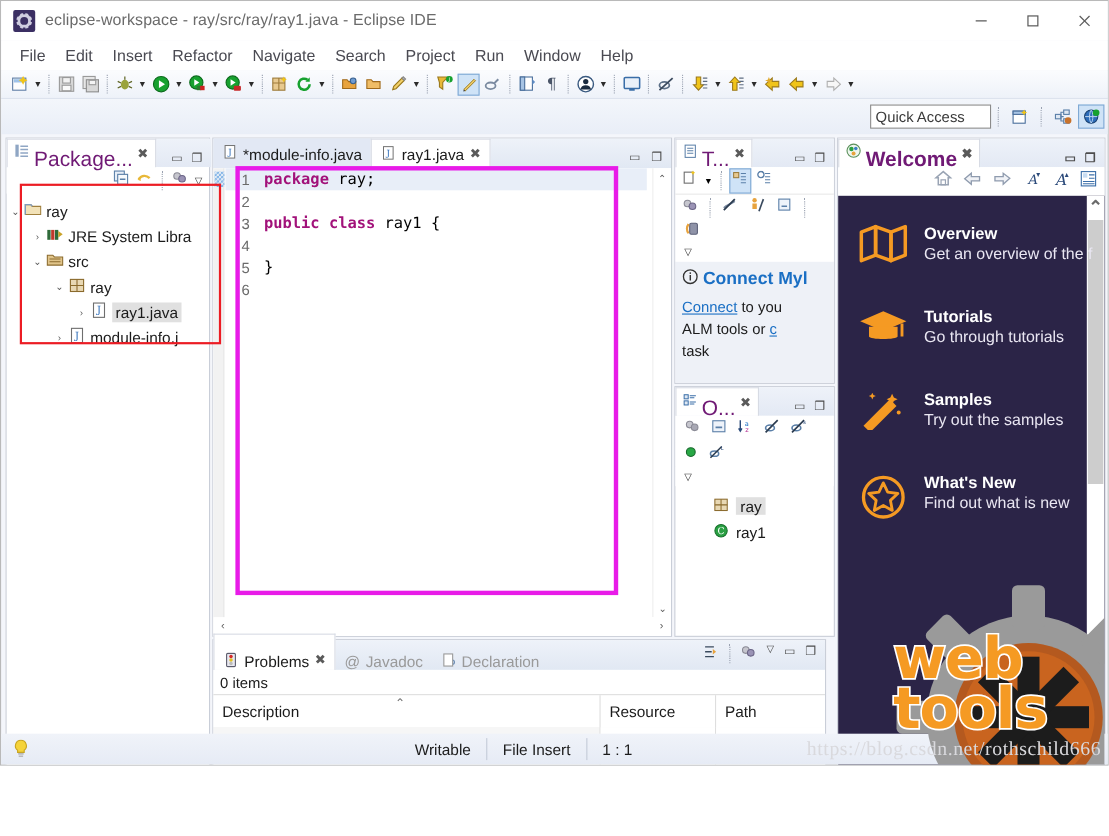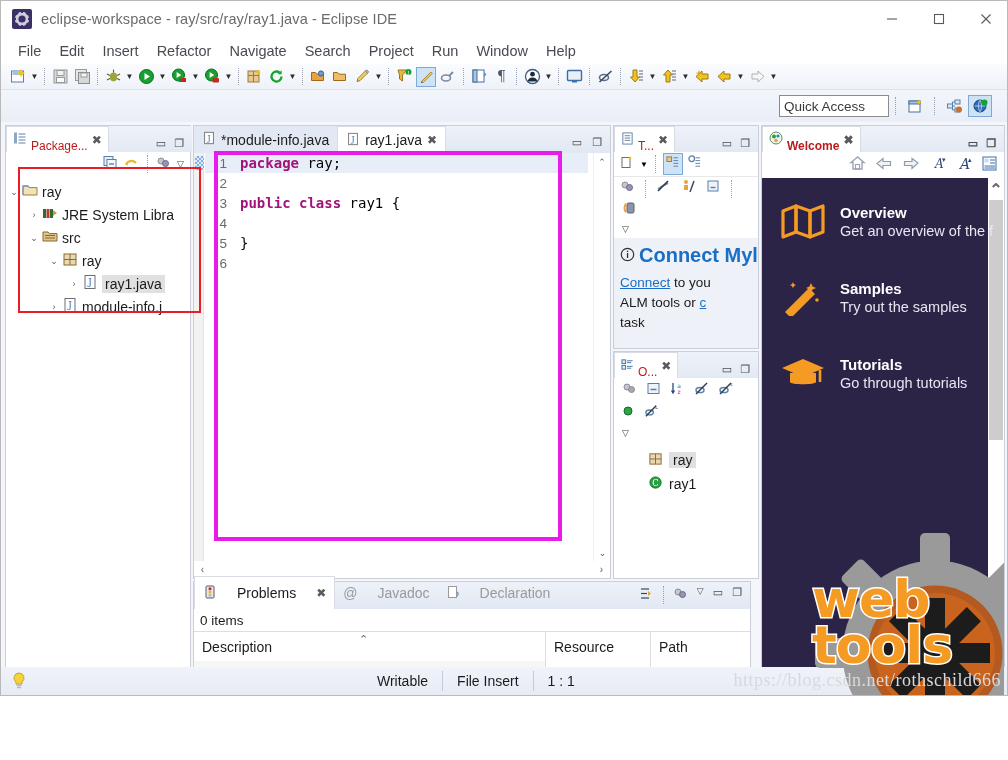--- a/index.html
+++ b/index.html
@@ -63,21 +63,21 @@
   .tb-sep {
     width: 1px; height: 17px; margin: 0 4px;
     border-left: 1px dotted #9aa2b1;
   }
 
   
   .qarow {
     position: absolute; left: 0; top: 89px; width: 1008px; height: 32px;
     background: linear-gradient(#f3f6fb, #e9eef7);
     display: flex; align-items: center; justify-content: flex-end;
-    padding-right: 16px;
+    padding-right: 4px;
   }
   .qa-input {
     width: 110px; height: 22px; background: #ffffff;
     border: 1px solid #8b8b8b; font-size: 13.5px; color: #3a3a3a;
     padding: 0 4px; line-height: 20px; font-family: "Liberation Sans", sans-serif;
   }
   .persp-sep { width:1px; height:18px; border-left:1px dotted #99a1b0; margin:0 6px; }
   .persp-btn {
     width: 24px; height: 22px; display:flex; align-items:center;
     justify-content:center; margin: 0 1px;
@@ -85,21 +85,21 @@
   .persp-btn.active { background: #cfe3f7; border: 1px solid #7fa9d4; }
 
   
   .panel { position: absolute; background: #ffffff; }
   .viewtab {
     height: 26px; display: inline-flex; align-items: center;
     background: #ffffff; border-top: 1px solid #d7dbe4;
     border-left: 1px solid #d7dbe4; border-right: 1px solid #d7dbe4;
     padding: 0 6px; gap: 4px;
   }
-  .viewtab-title { font-size: 12px; color: #b91c1c; white-space: nowrap; margin-top: 12px; }
+  .viewtab-title { font-size: 19px; color: #701a75; white-space: nowrap; margin-top: 12px; }
   .close-x { font-size: 12px; color: #5a5a5a; font-family: "Liberation Sans", sans-serif; }
   .tabbar-bg {
     background: linear-gradient(#eef2f9, #e3e9f4);
     display: flex; align-items: flex-end; height: 26px;
   }
   .tabctl {
     margin-left: auto; display: flex; align-items: center; gap: 8px;
     padding: 0 8px 2px 0; color: #4d4d4d;
   }
   .viewtoolbar {
@@ -168,41 +168,41 @@
               font-size:9px; color:#5d5d5d; }
   .hscroll-row {
     position:absolute; left:0; bottom:0; height:17px; width:100%;
     display:flex; align-items:center; background:#ffffff;
   }
 
   
   #tasks { left: 612px; top: 124px; width: 146px; height: 224px;
            border: 1px solid #c9ced8; }
   .mylyn-box { background:#eef1f7; padding: 6px 6px 0 6px; height: 110px; overflow:hidden; }
-  .mylyn-title { color:#1a6fc4; font-size: 20px; font-weight: bold;
+  .mylyn-title { color:#1a6fc4; font-size: 16px; font-weight: bold;
                  display:flex; align-items:center; gap:4px; white-space:nowrap; }
   .mylyn-body { font-size: 13.5px; color:#1b1b1b; line-height: 20px;
                 margin-top: 6px; white-space: nowrap; }
   .lnk { color:#1a6fc4; text-decoration: underline; }
 
   
   #outline { left: 612px; top: 350px; width: 146px; height: 228px;
              border: 1px solid #c9ced8; }
   .otoolbar2 { height: 22px; background:#ffffff; display:flex;
                align-items:center; padding-left: 8px; gap: 8px; }
   .o-item { display:flex; align-items:center; height:24px; font-size:14px;
             color:#1b1b1b; padding-left: 34px; gap: 6px; }
   .o-item .sel { background:#e0e0e0; padding: 0 4px; }
 
   
   #problems { left: 192px; top: 580px; width: 558px; height: 150px;
               border: 1px solid #c9ced8; }
   .ptabbar { height: 27px; background: linear-gradient(#eef2f9,#e1e8f3);
              display:flex; align-items:flex-end; }
-  .ptab { height:27px; display:flex; align-items:center; gap:20px; padding:16px 8px;
+  .ptab { height:27px; display:flex; gap:5px; padding:16px 8px;
           font-size:14px; }
   .ptab.active { background:#ffffff; border-top:1px solid #d7dbe4;
                  border-left:1px solid #d7dbe4; border-right:1px solid #d7dbe4;
                  color:#1b1b1b; }
   .ptab.inactive { color:#9a9a9a; }
   .items-count { font-size: 13.5px; color:#1b1b1b; padding: 4px 0 3px 6px; background:#fff; }
   .thead { display:flex; height: 30px; background:#ffffff;
            border-top:1px solid #dedede; }
   .th { font-size:14px; color:#1b1b1b; display:flex; align-items:center;
         padding-left:8px; border-right:1px solid #dedede; position:relative; }
@@ -1147,43 +1147,55 @@
                 <path d="M29 7l13-5v26l-13 5z" fill="none" stroke="#f59a23" stroke-width="3.2" stroke-linejoin="round"></path>
               </svg>
           </span>
           <span>
             <div class="wtitle">Overview</div>
             <div class="wsub">Get an overview of the f</div>
           </span>
         </div>
         <div class="witem">
           <span class="wicon">
+            <svg width="46" height="34" viewBox="0 0 46 34">
+                <path d="M2 12L23 3l21 9-21 9z" fill="#f59a23"></path>
+                <path d="M10 17v9c0 3 26 3 26 0v-9" fill="#f59a23"></path>
+                <path d="M40 14v12" stroke="#f59a23" stroke-width="2.6" fill="none"></path>
+              </svg>
+          </span>
+          <span>
+            <div class="wtitle">Tutorials</div>
+            <div class="wsub">Go through tutorials</div>
+          </span>
+        </div>
+        <div class="witem">
+          <span class="wicon">
             <svg width="44" height="36" viewBox="0 0 44 36">
                 <path d="M4 32L28 8l6 6L10 38z" fill="#f59a23"></path>
                 <path d="M30 3l1.6 3.4L35 8l-3.4 1.6L30 13l-1.6-3.4L25 8l3.4-1.6z" fill="#f59a23"></path>
                 <path d="M12 2l1 2.2L15.2 5 13 6l-1 2.2L11 6 8.8 5 11 4.2z" fill="#f59a23"></path>
                 <circle cx="36" cy="20" r="1.8" fill="#f59a23"></circle>
               </svg>
           </span>
           <span>
             <div class="wtitle">Samples</div>
             <div class="wsub">Try out the samples</div>
           </span>
         </div>
         <div class="witem">
           <span class="wicon">
-            <svg width="46" height="34" viewBox="0 0 46 34">
-                <path d="M2 12L23 3l21 9-21 9z" fill="#f59a23"></path>
-                <path d="M10 17v9c0 3 26 3 26 0v-9" fill="#f59a23"></path>
-                <path d="M40 14v12" stroke="#f59a23" stroke-width="2.6" fill="none"></path>
+            <svg width="42" height="42" viewBox="0 0 42 42">
+                <circle cx="21" cy="21" r="18" fill="none" stroke="#f59a23" stroke-width="3"></circle>
+                <path d="M21 8l4 8.4 9.2 1.2-6.7 6.3 1.7 9.1L21 28.6 12.8 33l1.7-9.1-6.7-6.3 9.2-1.2z" fill="none" stroke="#f59a23" stroke-width="2.6" stroke-linejoin="round"></path>
               </svg>
           </span>
           <span>
-            <div class="wtitle">Tutorials</div>
-            <div class="wsub">Go through tutorials</div>
+            <div class="wtitle">What's New</div>
+            <div class="wsub">Find out what is new</div>
           </span>
         </div>
       </div>
 
       <div class="w-vscroll">
         <div style="height:22px;display:flex;align-items:center;justify-content:center;font-size:16px;color:#6a6a6a;font-weight:bold;">⌃</div>
         <div class="w-thumb"></div>
         <div style="position:absolute;bottom:22px;right:0;width:16px;height:22px;display:flex;align-items:center;justify-content:center;font-size:16px;color:#6a6a6a;font-weight:bold;">⌄</div>
       </div>
     </div>

